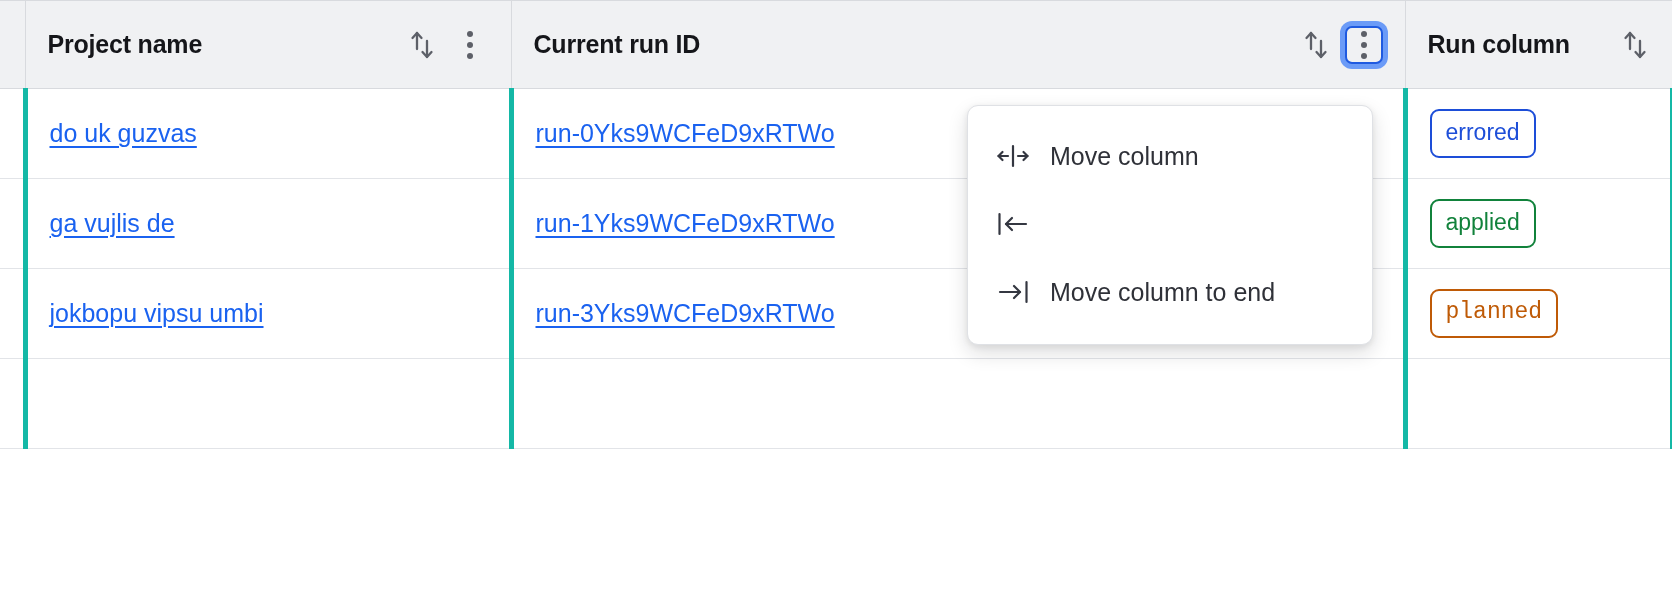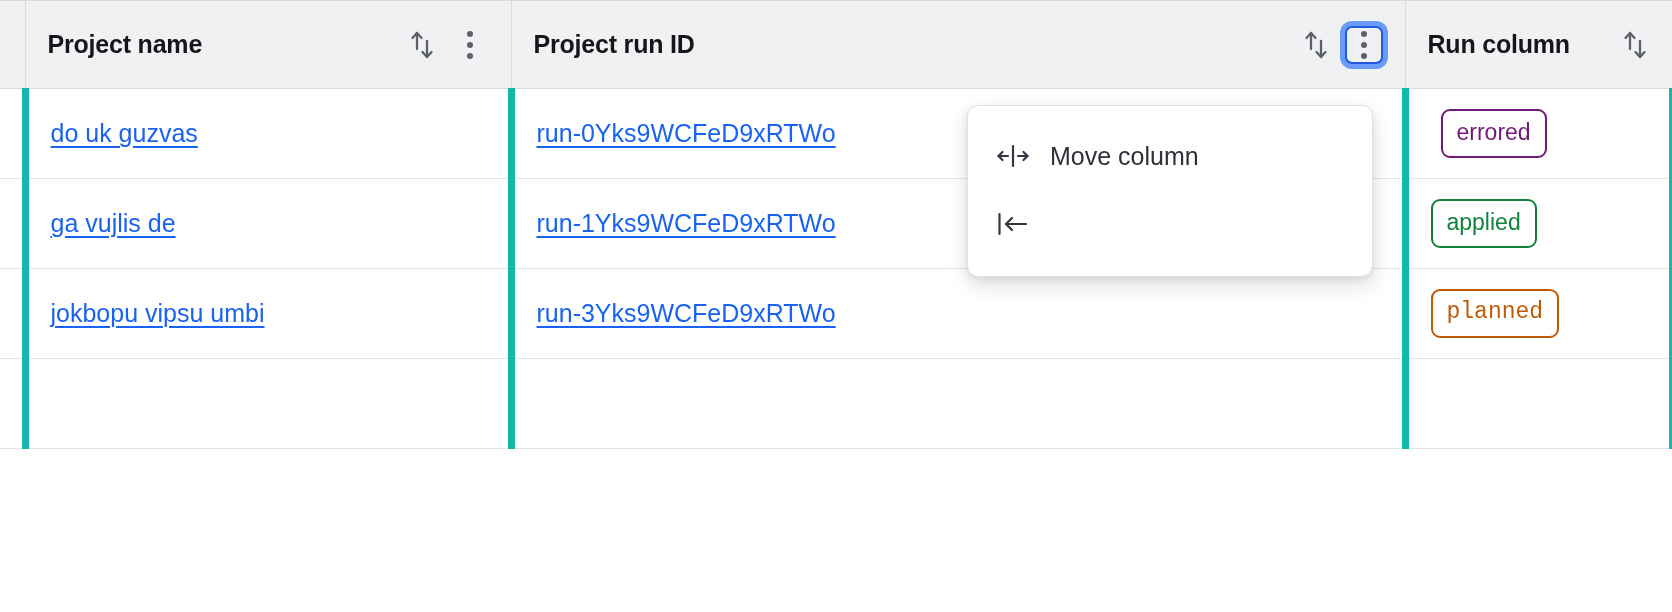--- a/index.html
+++ b/index.html
@@ -108,21 +108,21 @@
     height: 6px;
     border-radius: 50%;
     background: #5d6068;
   }
 
   
   tbody td {
     height: 90px;
     background: #ffffff;
     border-bottom: 1px solid #e2e4e8;
-    border-right: 7px solid #14b8a6;
+    border-right: 5px solid #14b8a6;
     padding: 0 22px;
     vertical-align: middle;
   }
 
   tbody td.gutter-cell { padding: 0; }
 
   .cell-link {
     font-size: 25px;
     color: #1a62f0;
     text-decoration: underline;
@@ -216,21 +216,21 @@
                     <i></i>
                     <i></i>
                 </span>
               </span>
             </span>
           </div>
         </th>
 
         <th>
           <div class="th-inner">
-            <span class="th-title">Project run ID</span>
+            <span class="th-title">Current run ID</span>
             <span class="th-actions">
               <span class="sort-icon">
                 <svg viewBox="0 0 30 34" width="30" height="34" aria-hidden="true">
                   <g stroke="#5d6068" stroke-width="2.3" fill="none" stroke-linecap="round" stroke-linejoin="round">
                     <line x1="10" y1="21" x2="10" y2="5"></line>
                     <polyline points="5.5,10 10,5 14.5,10"></polyline>
                     <line x1="20" y1="13" x2="20" y2="29"></line>
                     <polyline points="15.5,24 20,29 24.5,24"></polyline>
                   </g>
                 </svg>
@@ -265,21 +265,21 @@
         </th>
 
       </tr>
     </thead>
 
     <tbody id="tbody">
         <tr>
           <td class="gutter-cell"></td>
           <td><a class="cell-link">do uk guzvas</a></td>
           <td><a class="cell-link">run-0Yks9WCFeD9xRTWo</a></td>
-          <td><span class="badge" style="color: #701a75; margin-left: 10px;">errored</span></td>
+          <td><span class="badge" style="color: #1d4ed8;">errored</span></td>
         </tr>
         <tr>
           <td class="gutter-cell"></td>
           <td><a class="cell-link">ga vujlis de</a></td>
           <td><a class="cell-link">run-1Yks9WCFeD9xRTWo</a></td>
           <td><span class="badge" style="color: rgb(17, 130, 59);">applied</span></td>
         </tr>
         <tr>
           <td class="gutter-cell"></td>
           <td><a class="cell-link">jokbopu vipsu umbi</a></td>
@@ -317,16 +317,28 @@
         <svg viewBox="0 0 34 26" width="34" height="26" aria-hidden="true">
           <g stroke="#343741" stroke-width="2.2" fill="none" stroke-linecap="round" stroke-linejoin="round">
             <line x1="3.5" y1="3" x2="3.5" y2="23"></line>
             <line x1="10" y1="13" x2="30" y2="13"></line>
             <polyline points="16,7 10,13 16,19"></polyline>
           </g>
         </svg>
       </span>
     </div>
 
+    <div class="menu-item">
+      <span class="menu-icon">
+        <svg viewBox="0 0 34 26" width="34" height="26" aria-hidden="true">
+          <g stroke="#343741" stroke-width="2.2" fill="none" stroke-linecap="round" stroke-linejoin="round">
+            <line x1="30.5" y1="3" x2="30.5" y2="23"></line>
+            <line x1="24" y1="13" x2="4" y2="13"></line>
+            <polyline points="18,7 24,13 18,19"></polyline>
+          </g>
+        </svg>
+      </span>
+      <span class="menu-label">Move column to end</span>
+    </div>
 
   </div>
 
 </div>
 
 </body></html>

